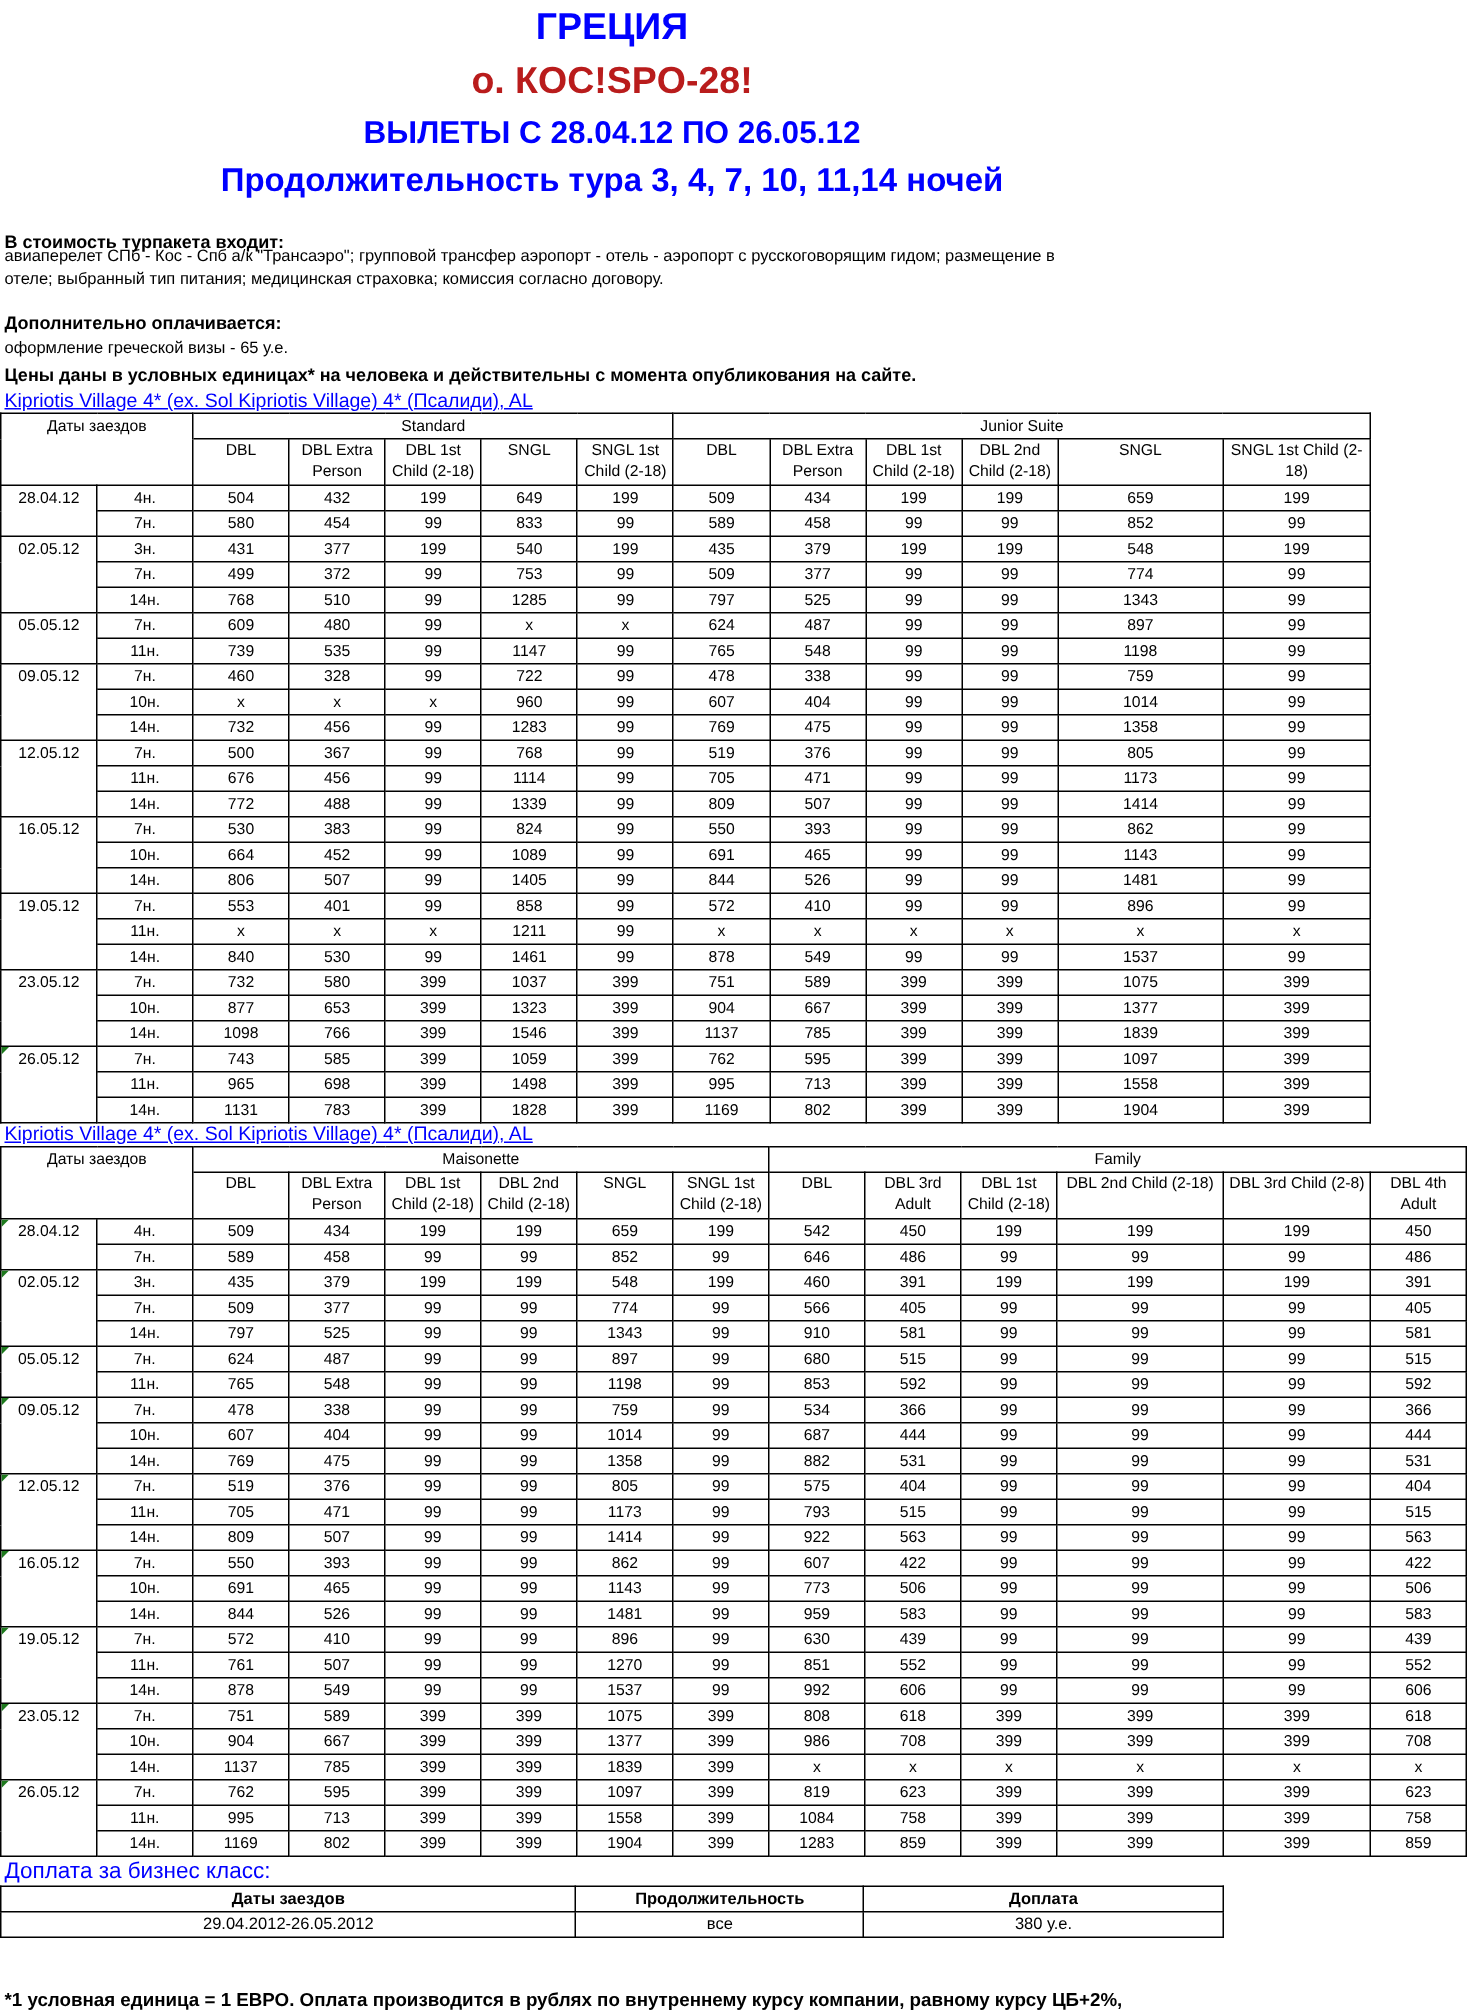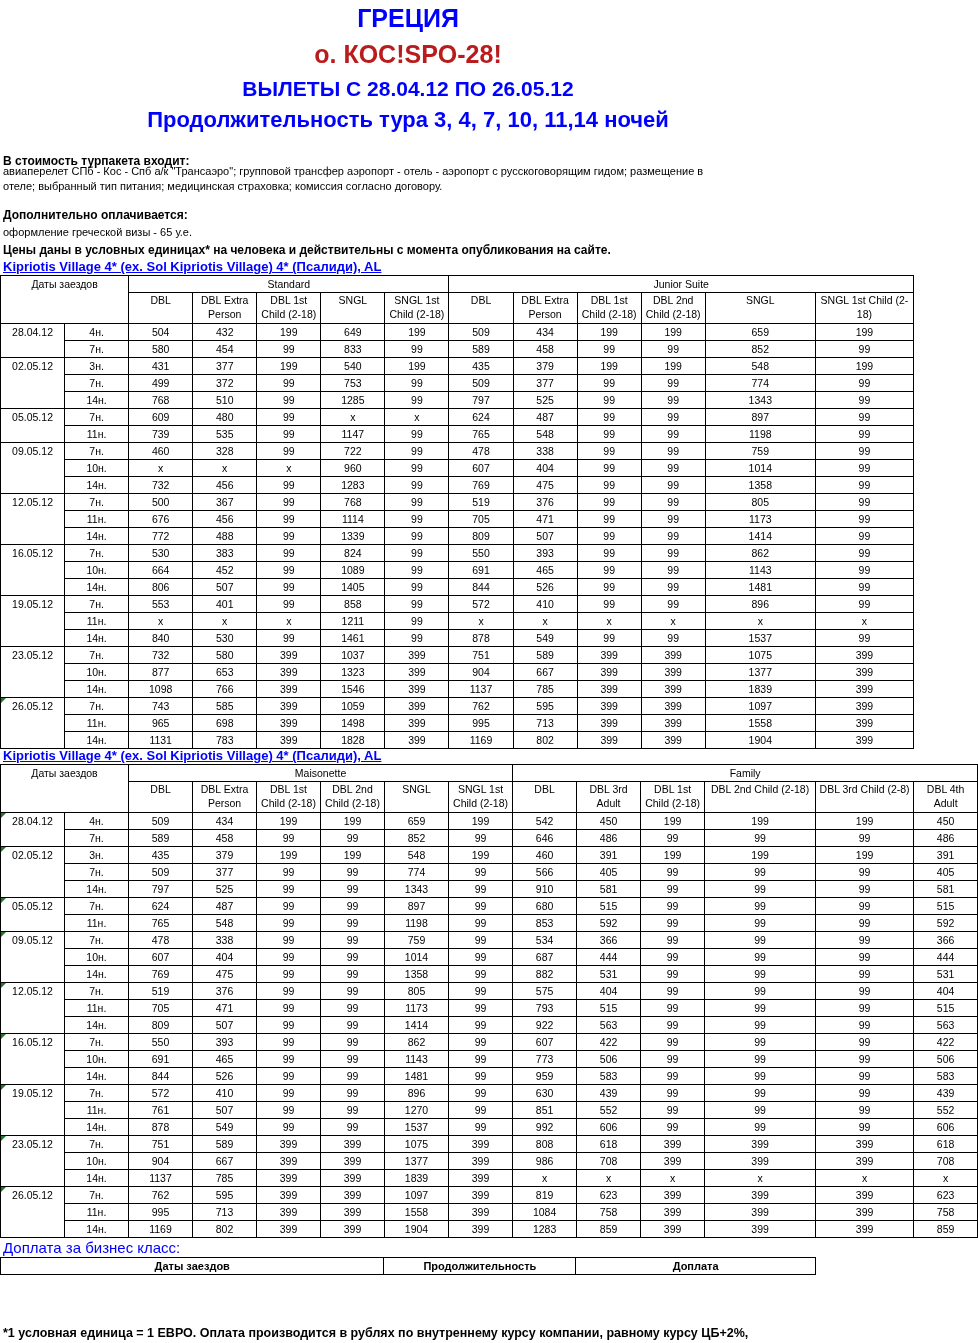--- a/index.html
+++ b/index.html
@@ -4,21 +4,21 @@
 <style>
   html, body { margin: 0; padding: 0; background: #ffffff; }
   body { width: 978px; height: 1343px; position: relative; overflow: hidden; font-family: "Liberation Sans", sans-serif; color: #000; }
   .h { position: absolute; left: 0; width: 816px; text-align: center; font-weight: bold; font-family: "Liberation Sans", sans-serif; }
   .h1 { top: 4px; font-size: 25px; color: #0000ff; }
   .h2 { top: 40px; font-size: 25px; color: #b91c1c; }
   .h3 { top: 77px; font-size: 21px; color: #0000ff; }
   .h4 { top: 107px; font-size: 22px; color: #0000ff; }
   .txt { position: absolute; left: 3px; font-size: 11px; font-family: "Liberation Sans", sans-serif; white-space: nowrap; }
   .bold { font-weight: bold; font-size: 12px; }
-  .hotel-link { position: absolute; left: 3px; font-size: 13px; font-weight: bold; color: #0000ff; text-decoration: underline; cursor: pointer; }
+  .hotel-link { position: absolute; left: 3px; font-size: 13px; font-weight: normal; color: #0000ff; text-decoration: underline; cursor: pointer; }
   table.price { position: absolute; left: 0; border-collapse: collapse; table-layout: fixed; font-size: 10.5px; font-family: "Liberation Sans", sans-serif; }
   table.price td { border: 1px solid #000; text-align: center; padding: 0; height: 16px; line-height: 16px; white-space: nowrap; overflow: hidden; }
   table.price td.hd2 { height: 30px; line-height: 14px; white-space: normal; vertical-align: top; }
   table.price td.date { vertical-align: top; position: relative; }
   table.price td.date.mark::before { content: ""; position: absolute; left: 0; top: 0; border-top: 5px solid #1e7a1e; border-right: 5px solid transparent; }
   .biz-title { position: absolute; left: 3px; top: 1239px; font-size: 15px; font-weight: normal; color: #0000ff; }
   table.biz { position: absolute; left: 0; top: 1257px; width: 816px; border-collapse: collapse; font-size: 11px; }
   table.biz td { border: 1px solid #000; text-align: center; height: 16px; padding: 0; }
   table.biz tr.bh td { font-weight: bold; }
   .footnote { position: absolute; left: 3px; top: 1326px; font-size: 12.5px; font-weight: bold; white-space: nowrap; }
@@ -869,16 +869,21 @@
       <col style="width:384px">
       <col style="width:192px">
       <col style="width:240px">
     </colgroup>
   <tbody>
       <tr class="bh">
     <td>Даты заездов</td>
     <td>Продолжительность</td>
     <td>Доплата</td>
   </tr>
+  <tr>
+    <td>29.04.2012-26.05.2012</td>
+    <td>все</td>
+    <td>380 у.е.</td>
+  </tr>
 </tbody>
   </table>
 
 <div class="footnote">*1 условная единица = 1 ЕВРО. Оплата производится в рублях по внутреннему курсу компании, равному курсу  ЦБ+2%,</div>
 
 </body></html>

